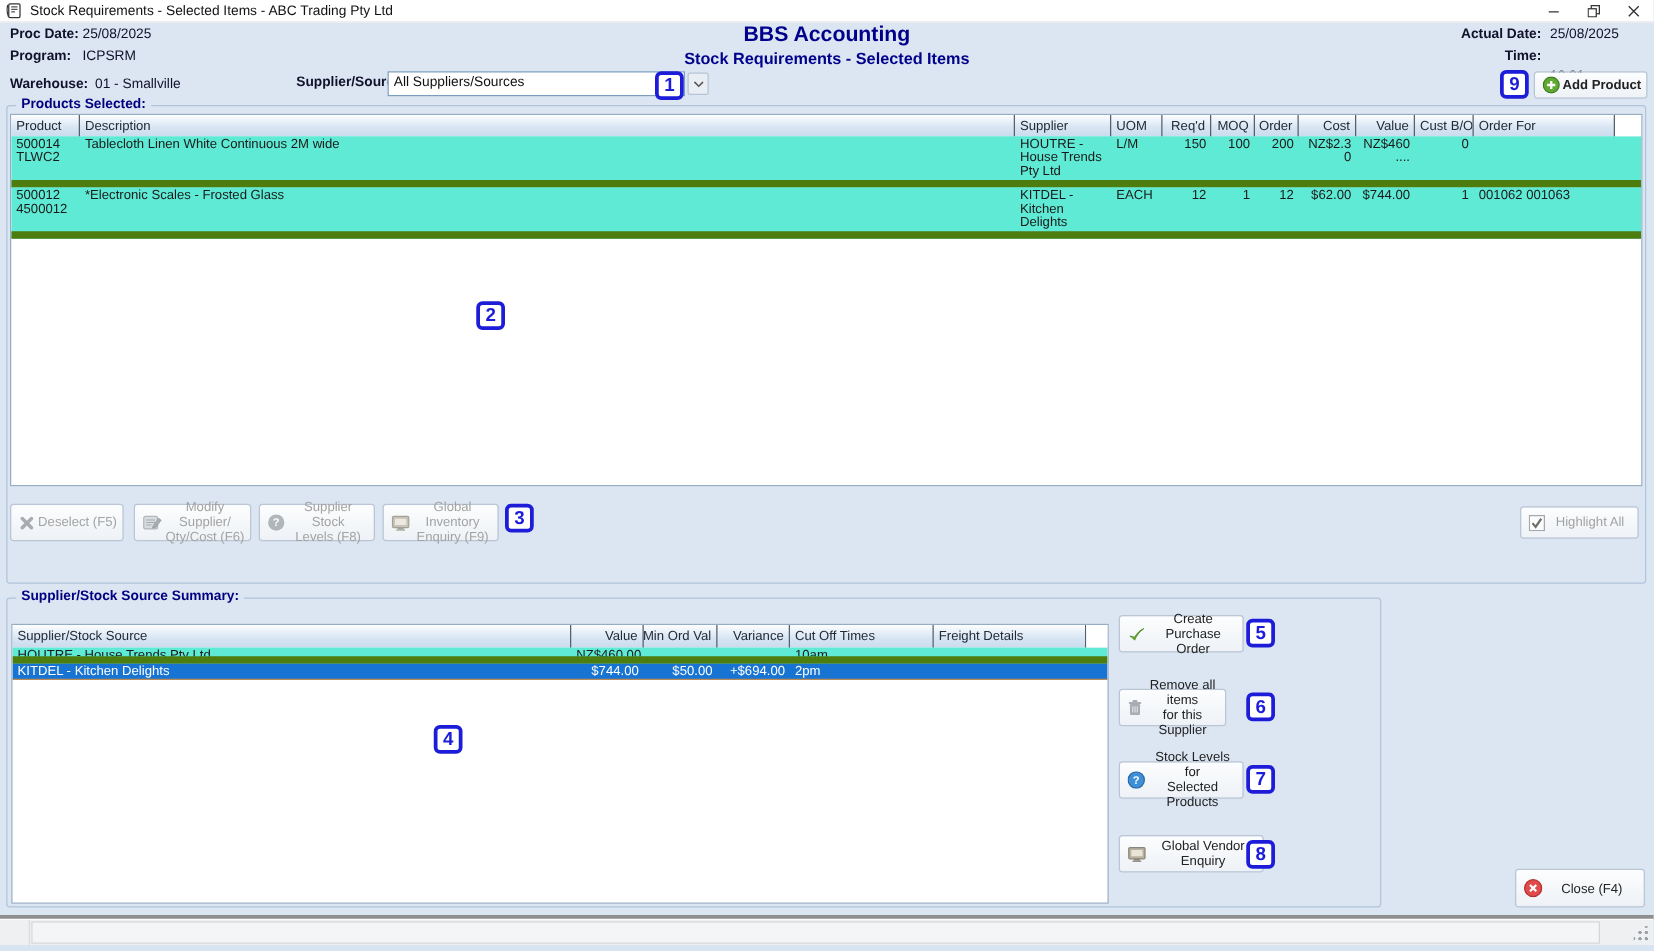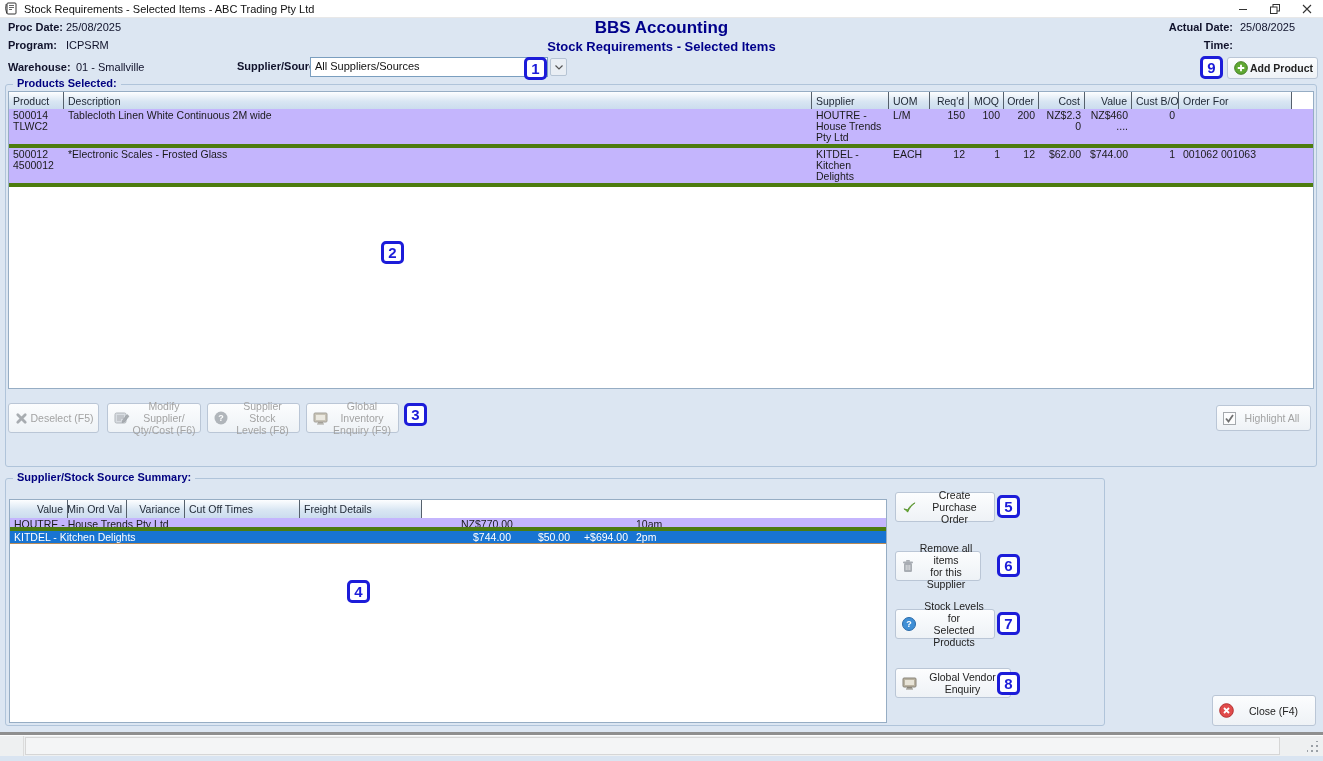--- a/index.html
+++ b/index.html
@@ -29,21 +29,21 @@
   .combo-arrow{position:absolute;left:550px;top:58px;width:17px;height:18px;background:#e9eef4;border:1px solid #b6c4d4;border-radius:2px;display:flex;align-items:center;justify-content:center;color:#555;font-size:9px;}
   
   .groupbox{position:absolute;border:1px solid #b0c4da;border-radius:3px;}
   .grouplabel{position:absolute;top:-8px;left:7px;background:#dce6f2;padding:0 4px;font-weight:bold;color:#000080;font-size:11px;}
   
   .gridbox{position:absolute;background:#fff;border:1px solid #96adc4;overflow:hidden;}
   .ghead{display:flex;height:17px;background:linear-gradient(#fdfeff,#d9e6f3 55%,#cbdcee);}
   .ghead .hc{border-right:1px solid #55606c;padding:1px 4px;font-size:10.5px;color:#222b38;white-space:nowrap;overflow:hidden;display:flex;align-items:center;}
   .ghead .hc.r{justify-content:flex-end;}
   .ghead .fill{flex:1;background:#fff;}
-  .grow{display:flex;border-bottom:4px solid #4d7c0f;background:#c4b5fd;}
+  .grow{display:flex;border-bottom:6px solid #4d7c0f;background:#5eead4;}
   .grow .c{padding:1px 4px;font-size:10.5px;line-height:11px;overflow:hidden;white-space:normal;word-wrap:break-word;}
   .grow .c.r{text-align:right;}
   .pre{white-space:pre-line;}
   .grow.sel{background:#1874d2;color:#fff;border-bottom:1px solid #b98a56;}
   
   .w-product{width:55px;} .w-desc{width:748px;} .w-supp{width:77px;} .w-uom{width:41px;}
   .w-reqd{width:39px;} .w-moq{width:35px;} .w-order{width:35px;} .w-cost{width:46px;}
   .w-val{width:47px;} .w-bo{width:47px;} .w-of{width:113px;}
   
   .s-src{width:447px;} .s-val{width:58px;} .s-min{width:59px;} .s-var{width:58px;} .s-cut{width:115px;} .s-frt{width:122px;}
@@ -237,31 +237,32 @@
       </svg>
   </span>
   <span class="lbl">Highlight All</span>
 </div>
 
 <div class="groupbox" style="left:5px;top:478px;width:1100px;height:248px;">
   <div class="grouplabel">Supplier/Stock Source Summary:</div>
 
   <div class="gridbox" style="left:3px;top:20px;width:878px;height:224px;">
     <div class="ghead" style="height:18px;">
+      <div class="hc s-src">Supplier/Stock Source</div>
       <div class="hc s-val r">Value</div>
       <div class="hc s-min r">Min Ord Val</div>
       <div class="hc s-var r">Variance</div>
       <div class="hc s-cut">Cut Off Times</div>
       <div class="hc s-frt">Freight Details</div>
       <div class="fill"></div>
     </div>
 
     <div class="grow srow">
       <div class="c s-src">HOUTRE - House Trends Pty Ltd</div>
-      <div class="c s-val r">NZ$770.00</div>
+      <div class="c s-val r">NZ$460.00</div>
       <div class="c s-min r"></div>
       <div class="c s-var r"></div>
       <div class="c s-cut">10am</div>
       <div class="c s-frt"></div>
     </div>
 
     <div class="grow srow sel">
       <div class="c s-src">KITDEL - Kitchen Delights</div>
       <div class="c s-val r">$744.00</div>
       <div class="c s-min r">$50.00</div>

